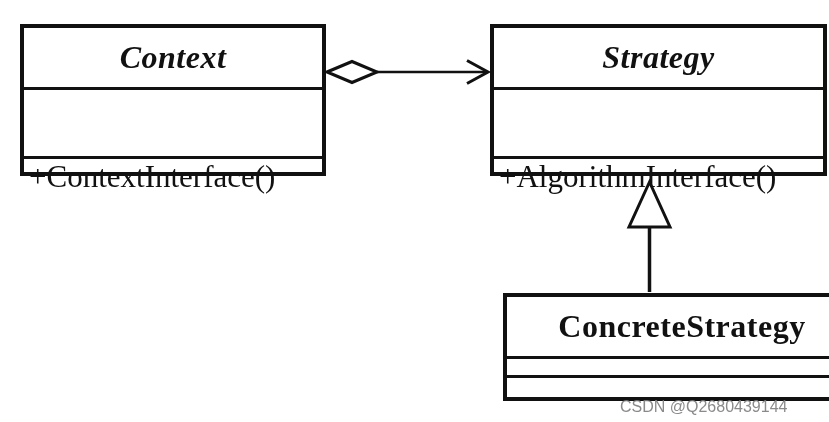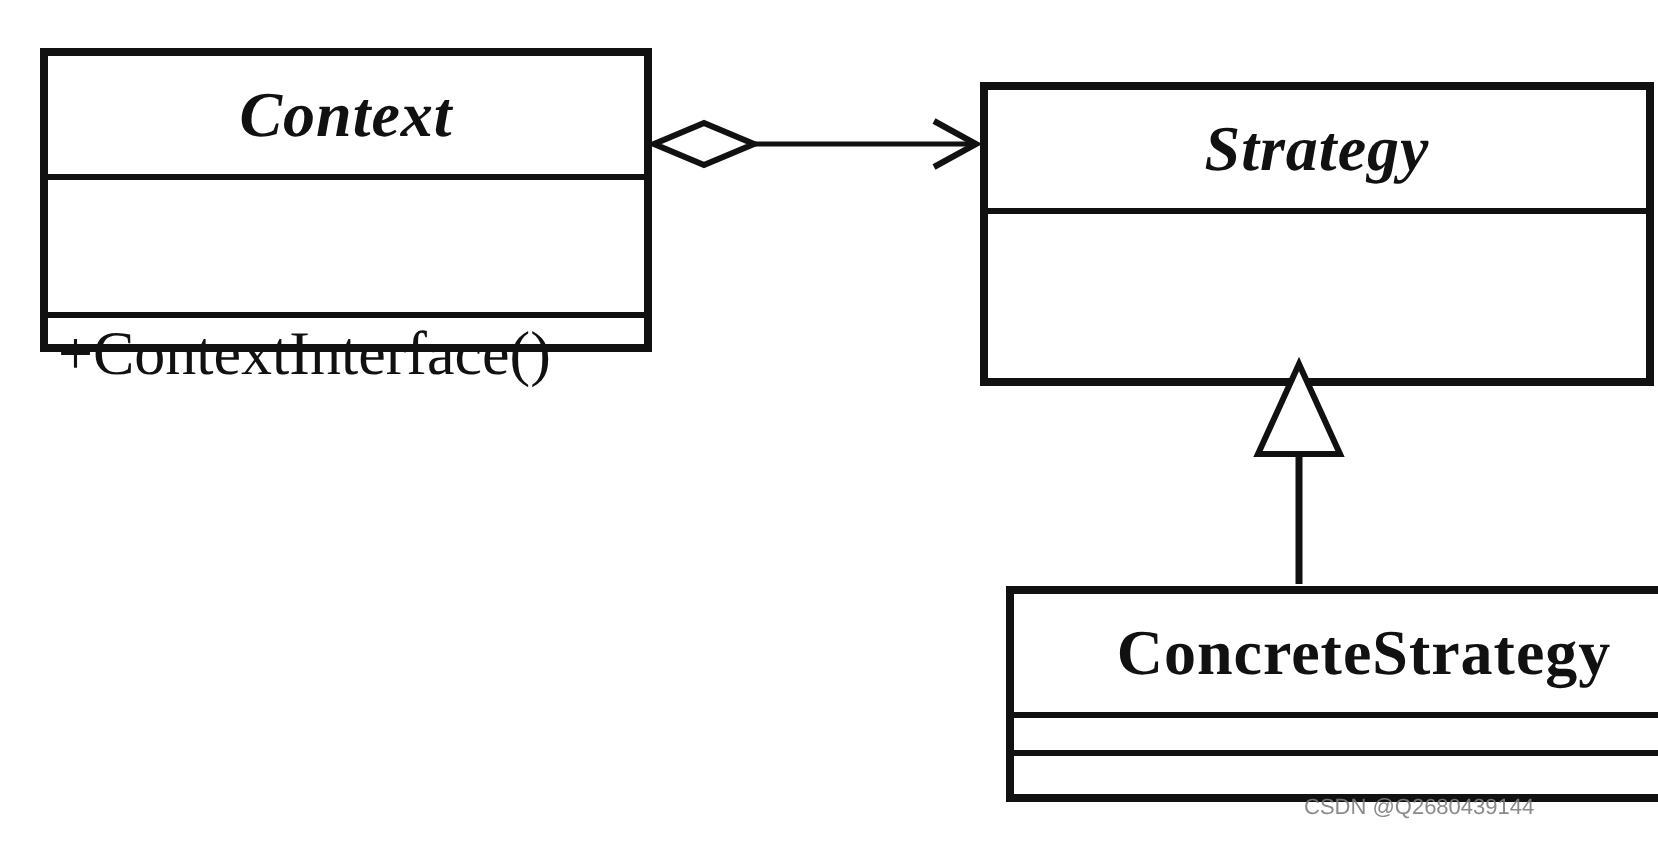--- a/index.html
+++ b/index.html
@@ -48,21 +48,21 @@
     align-items: center;
     font-family: "Liberation Serif", serif;
     font-size: 31px;
     color: #111111;
     padding-left: 5px;
     white-space: nowrap;
     margin-top: 48px;
   }
   
   .box-context  { left: 20px;  top: 24px;  width: 306px; height: 152px; }
-  .box-strategy { left: 490px; top: 41px;  width: 337px; height: 152px; }
+  .box-strategy { left: 490px; top: 24px;  width: 337px; height: 152px; }
   .box-concrete { left: 503px; top: 293px; width: 358px; height: 108px; }
   .box-context  .uml-title, .box-strategy .uml-title { height: 59px; }
   .box-concrete .uml-title { height: 59px; }
   .box-context .uml-attrs, .box-strategy .uml-attrs { height: 21px; }
   .box-concrete .uml-attrs { height: 19px; }
   .box-concrete .uml-extra { flex: 1; }
   
   .connectors {
     position: absolute;
     left: 0; top: 0;
@@ -78,24 +78,24 @@
     width: 146px;
     text-align: center;
     font-family: "Liberation Sans", sans-serif;
     font-size: 26px;
     color: #1a1a1a;
     white-space: nowrap;
   }
   
   .watermark {
     position: absolute;
-    left: 652px;
+    left: 620px;
     top: 398px;
     font-family: "Liberation Sans", sans-serif;
-    font-size: 11px;
+    font-size: 16px;
     color: rgba(125, 125, 125, 0.9);
     white-space: nowrap;
     z-index: 5;
   }
 </style>
 </head>
 <body>
 
 <div class="canvas">
 
@@ -103,20 +103,21 @@
 
   <div class="uml-class box-context">
     <div class="uml-title italic">Context</div>
     <div class="uml-compartment uml-attrs"></div>
     <div class="uml-methods">+ContextInterface()</div>
   </div>
 
   <div class="uml-class box-strategy">
     <div class="uml-title italic">Strategy</div>
     <div class="uml-compartment uml-attrs"></div>
+    <div class="uml-methods">+AlgorithmInterface()</div>
   </div>
 
   <div class="uml-class box-concrete">
     <div class="uml-title">ConcreteStrategy</div>
     <div class="uml-compartment uml-attrs"></div>
     <div class="uml-compartment uml-extra"></div>
   </div>
 
   <svg class="connectors" viewBox="0 0 829 422">
 

